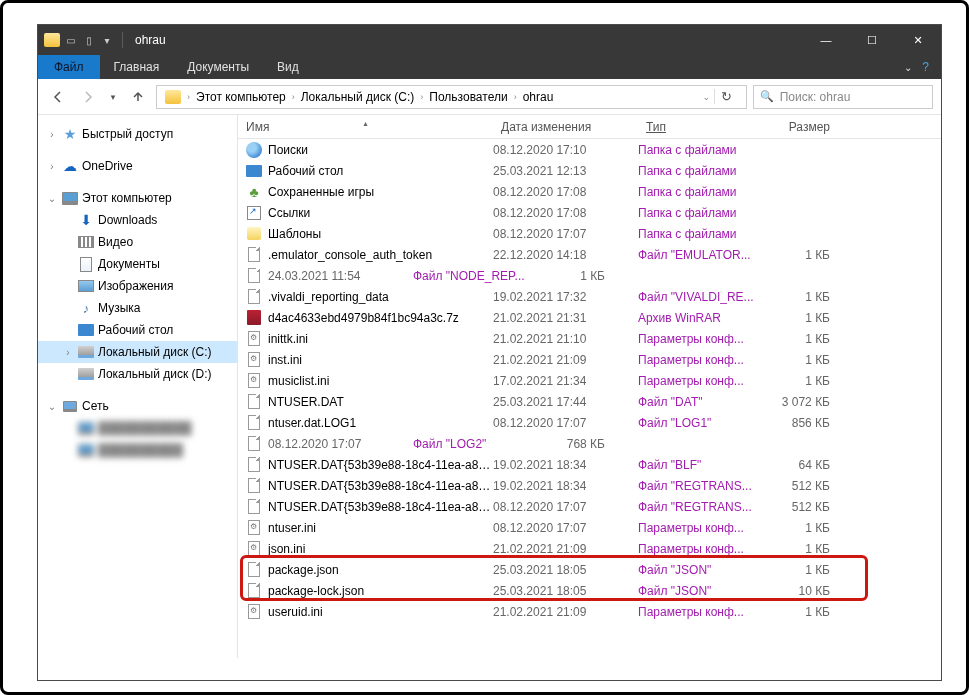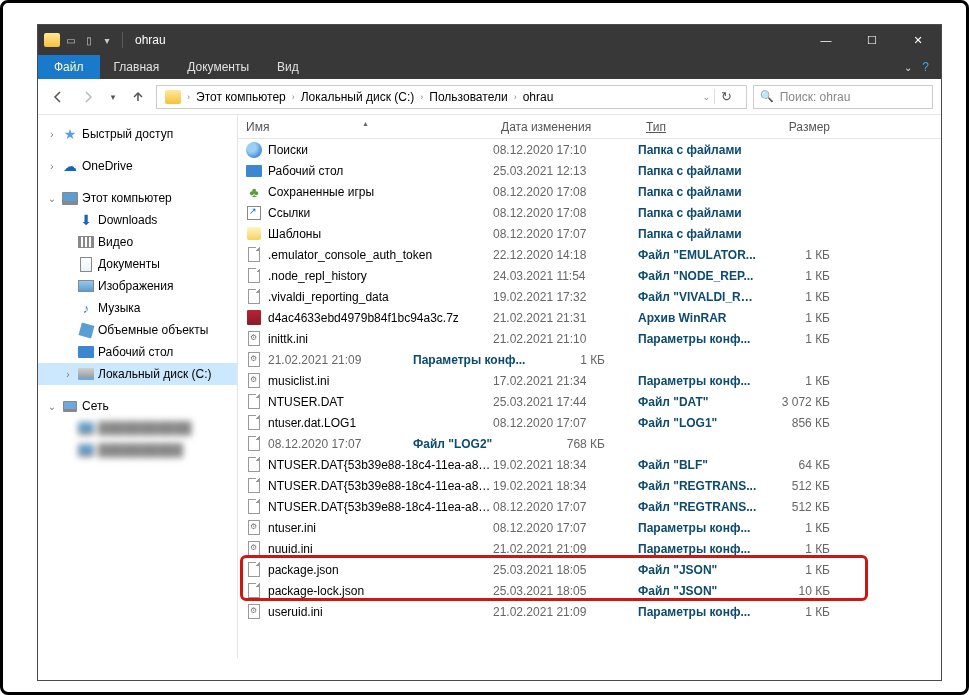--- a/index.html
+++ b/index.html
@@ -12,21 +12,21 @@
 .titlebar .qat { display: flex; align-items: center; gap: 4px; padding-left: 6px; }
 .titlebar .qat .folder-ico { width: 16px; height: 14px; background: linear-gradient(#ffe79c,#f4c23a); border-radius: 2px; }
 .titlebar .qat .small-ico { width: 14px; height: 14px; display: flex; align-items: center; justify-content: center; font-size: 10px; color: #ccc; }
 .titlebar .sep { width: 1px; height: 16px; background: #5a5a5a; margin: 0 8px; }
 .titlebar .title { padding-left: 4px; }
 .titlebar .controls { margin-left: auto; display: flex; }
 .titlebar .controls div { width: 46px; height: 30px; display: flex; align-items: center; justify-content: center; color: #fff; font-size: 11px; }
 
 
 .ribbon { height: 24px; background: #383838; display: flex; align-items: center; font-size: 12px; position: relative; }
-.ribbon .file-tab { background: #1979ca; color: #fef9c3; padding: 4px 16px; height: 24px; display: flex; align-items: center; }
+.ribbon .file-tab { background: #1979ca; color: #0f172a; padding: 4px 16px; height: 24px; display: flex; align-items: center; }
 .ribbon .tab { color: #e0e0e0; padding: 4px 14px; }
 .ribbon .help { margin-left: auto; display: flex; align-items: center; gap: 10px; padding-right: 12px; color: #e0e0e0; }
 .ribbon .help .chev { font-size: 10px; }
 
 
 .navbar { height: 36px; border-bottom: 1px solid #e5e5e5; display: flex; align-items: center; padding: 0 8px; gap: 6px; }
 .nav-btn { width: 24px; height: 24px; display: flex; align-items: center; justify-content: center; color: #5a5a5a; }
 .nav-btn svg { width: 16px; height: 16px; }
 .nav-btn.dim { color: #b0b0b0; }
 .addr { flex: 1; height: 24px; border: 1px solid #ccc; display: flex; align-items: center; font-size: 12px; padding: 0 4px; gap: 2px; overflow: hidden; }
@@ -54,21 +54,21 @@
 .fheader .sortind { position: absolute; left: 50%; top: -1px; transform: translateX(-50%); font-size: 8px; color: #666; }
 .col-name { width: 255px; }
 .col-date { width: 145px; }
 .col-type { width: 120px; text-decoration: underline; }
 .col-size { width: 90px; text-align: right; padding-right: 18px; }
 .rows { font-size: 12px; }
 .row { display: flex; height: 21px; align-items: center; }
 .row .ico { width: 16px; height: 16px; margin-left: 8px; margin-right: 6px; flex-shrink: 0; display: flex; align-items: center; justify-content: center; }
 .row .name { width: 225px; overflow: hidden; white-space: nowrap; text-overflow: ellipsis; }
 .row .date { width: 145px; color: #666; }
-.row .type { width: 120px; color: #0c4a6e; overflow: hidden; white-space: nowrap; text-overflow: ellipsis; font-weight: bold; }
+.row .type { width: 120px; color: #a21caf; overflow: hidden; white-space: nowrap; text-overflow: ellipsis; }
 .row .size { width: 90px; text-align: right; padding-right: 18px; color: #666; }
 
 
 .highlight { position: absolute; border: 3px solid #cc1810; border-radius: 6px; pointer-events: none; }
 
 
 .status { height: 22px; border-top: 1px solid #e5e5e5; display: flex; align-items: center; font-size: 11px; padding: 0 8px; color: #555; }
 .status .views { margin-left: auto; display: flex; gap: 2px; }
 .status .views div { width: 22px; height: 18px; border: 1px solid transparent; display: flex; align-items: center; justify-content: center; }
 .status .views div.active { border-color: #95c3ed; background: #e5f1fb; }
@@ -218,37 +218,37 @@
             <span>Изображения</span>
           </div>
       <div class="node lvl1">
             <span class="exp"></span>
             <span class="ico ico-mus">♪</span>
             <span>Музыка</span>
           </div>
       <div class="node lvl1">
             <span class="exp"></span>
             <span class="ico">
-              <span class="ico-3d"></span>
-            </span>
-            <span>Объемные объекты</span>
-          </div>
-      <div class="node lvl1">
-            <span class="exp"></span>
-            <span class="ico">
               <span class="ico-desk"></span>
             </span>
             <span>Рабочий стол</span>
           </div>
       <div class="node lvl1 sel">
             <span class="exp">›</span>
             <span class="ico">
               <span class="ico-disk"></span>
             </span>
             <span>Локальный диск (C:)</span>
+          </div>
+      <div class="node lvl1">
+            <span class="exp"></span>
+            <span class="ico">
+              <span class="ico-disk"></span>
+            </span>
+            <span>Локальный диск (D:)</span>
           </div>
       <div class="gap"></div>
       <div class="node">
             <span class="exp">⌄</span>
             <span class="ico">
               <span class="ico-net"></span>
             </span>
             <span>Сеть</span>
           </div>
       <div class="node lvl1 blur">
@@ -326,21 +326,20 @@
               </span>
               <span class="name">.emulator_console_auth_token</span>
               <span class="date">22.12.2020 14:18</span>
               <span class="type">Файл "EMULATOR...</span>
               <span class="size">1 КБ</span>
             </div>
             <div class="row">
               <span class="ico">
                 <span class="ico-file"></span>
               </span>
-              <span class="name">.node_repl_history</span>
               <span class="date">24.03.2021 11:54</span>
               <span class="type">Файл "NODE_REP...</span>
               <span class="size">1 КБ</span>
             </div>
             <div class="row">
               <span class="ico">
                 <span class="ico-file"></span>
               </span>
               <span class="name">.vivaldi_reporting_data</span>
               <span class="date">19.02.2021 17:32</span>
@@ -362,20 +361,21 @@
               </span>
               <span class="name">inittk.ini</span>
               <span class="date">21.02.2021 21:10</span>
               <span class="type">Параметры конф...</span>
               <span class="size">1 КБ</span>
             </div>
             <div class="row">
               <span class="ico">
                 <span class="ico-ini"></span>
               </span>
+              <span class="name">inst.ini</span>
               <span class="date">21.02.2021 21:09</span>
               <span class="type">Параметры конф...</span>
               <span class="size">1 КБ</span>
             </div>
             <div class="row">
               <span class="ico">
                 <span class="ico-ini"></span>
               </span>
               <span class="name">musiclist.ini</span>
               <span class="date">17.02.2021 21:34</span>
@@ -441,21 +441,21 @@
               </span>
               <span class="name">ntuser.ini</span>
               <span class="date">08.12.2020 17:07</span>
               <span class="type">Параметры конф...</span>
               <span class="size">1 КБ</span>
             </div>
             <div class="row">
               <span class="ico">
                 <span class="ico-ini"></span>
               </span>
-              <span class="name">nuuid.ini</span>
+              <span class="name">json.ini</span>
               <span class="date">21.02.2021 21:09</span>
               <span class="type">Параметры конф...</span>
               <span class="size">1 КБ</span>
             </div>
             <div class="row">
               <span class="ico">
                 <span class="ico-file"></span>
               </span>
               <span class="name">package.json</span>
               <span class="date">25.03.2021 18:05</span>

